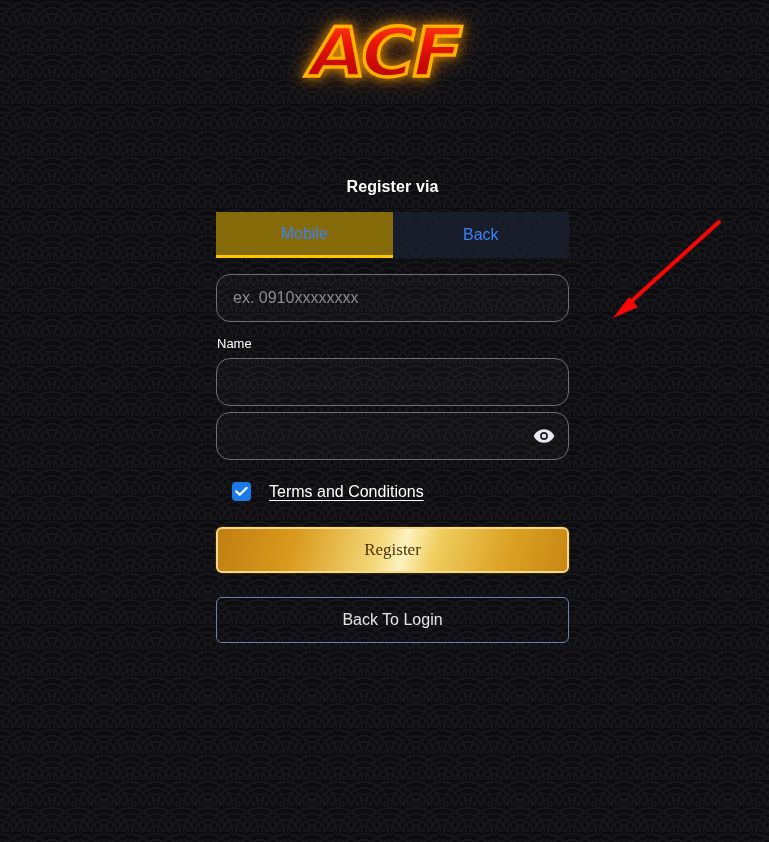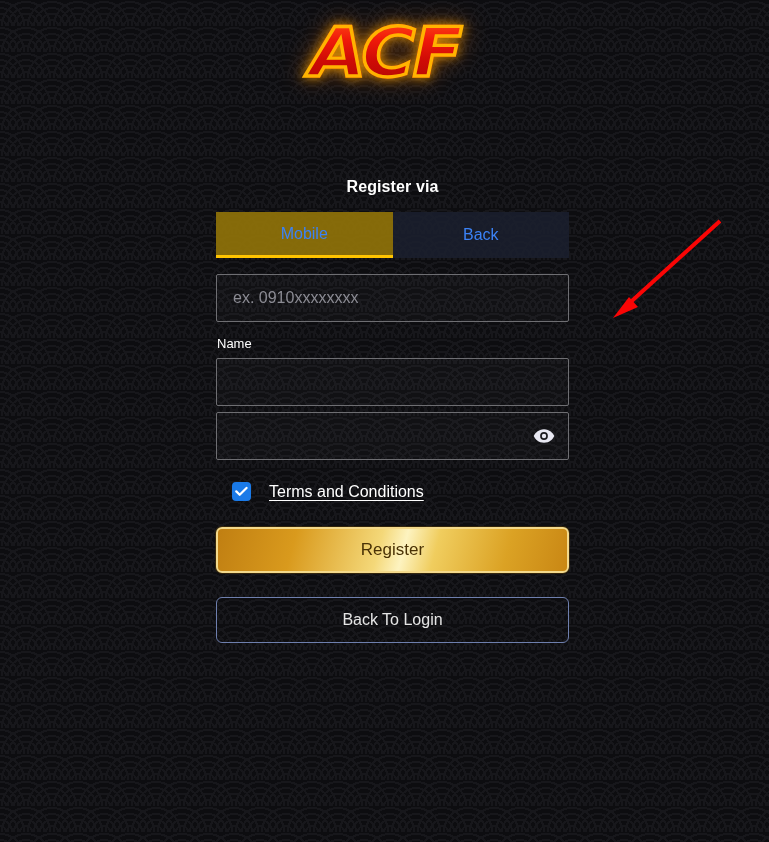--- a/index.html
+++ b/index.html
@@ -115,21 +115,21 @@
     font-size: 13px;
     color: #ffffff;
     margin: 14px 0 7px 1px;
   }
 
   .input-shell {
     position: relative;
     width: 353px;
     height: 48px;
     border: 1px solid #6e6e72;
-    border-radius: 2px;
+    border-radius: 14px;
     background: rgba(255,255,255,0.018);
     display: flex;
     align-items: center;
   }
   .text-input {
     width: 100%;
     height: 100%;
     background: transparent;
     border: none;
     outline: none;
@@ -194,21 +194,21 @@
     background:
       linear-gradient(105deg,
         #c07f12 0%,
         #d99a1d 22%,
         #f4d879 46%,
         #fdf3c0 53%,
         #f0cd5e 62%,
         #dba224 82%,
         #c98714 100%);
     color: #4a3205;
-    font-family: Liberation Sans, sans-serif;
+    font-family: Liberation Serif, serif;
     font-size: 17px;
     cursor: pointer;
     display: block;
     margin-bottom: 24px;
     box-shadow: 0 0 0 1px rgba(80,55,5,0.55);
   }
 
   .btn-back {
     width: 353px;
     height: 46px;

